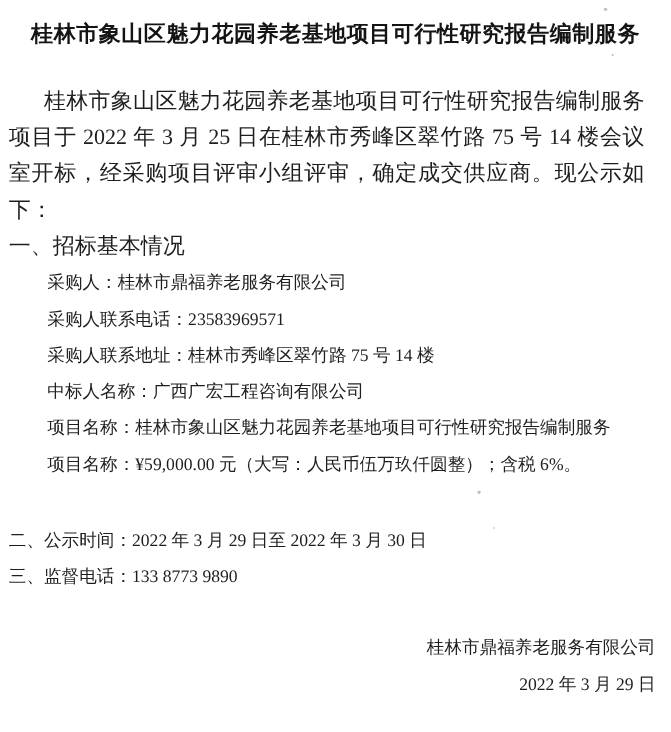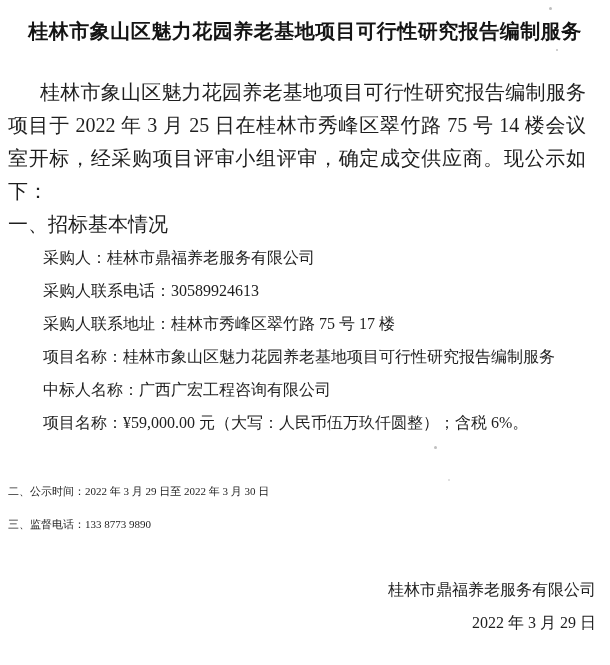--- a/index.html
+++ b/index.html
@@ -45,21 +45,21 @@
   }
   .items {
     margin: 0 20px 0 43px;
   }
   .item {
     font-size: 16px;
     line-height: 33px;
     white-space: nowrap;
   }
   .sec-line {
-    font-size: 11px;
+    font-size: 16px;
     line-height: 33px;
     margin-left: 8px;
     white-space: nowrap;
     font-family: Liberation Serif, serif;
   }
   .sec-line.publicity {
     margin-top: 36px;
   }
   .footer {
     margin: 32px 14px 0 0;
@@ -98,30 +98,30 @@
 
   <p class="intro">桂林市象山区魅力花园养老基地项目可行性研究报告编制服务项目于 2022 年 3 月 25 日在桂林市秀峰区翠竹路 75 号 14 楼会议室开标，经采购项目评审小组评审，确定成交供应商。现公示如下：</p>
 
   <div class="sec-heading">一、招标基本情况</div>
 
   <div class="items">
     <div class="item">
       <span>采购人：</span><span>桂林市鼎福养老服务有限公司</span>
     </div>
     <div class="item">
-      <span>采购人联系电话：</span><span>30589924613</span>
+      <span>采购人联系电话：</span><span>23583969571</span>
     </div>
     <div class="item">
-      <span>采购人联系地址：</span><span>桂林市秀峰区翠竹路 75 号 17 楼</span>
+      <span>采购人联系地址：</span><span>桂林市秀峰区翠竹路 75 号 14 楼</span>
+    </div>
+    <div class="item">
+      <span>中标人名称：</span><span>广西广宏工程咨询有限公司</span>
     </div>
     <div class="item">
       <span>项目名称：</span><span>桂林市象山区魅力花园养老基地项目可行性研究报告编制服务</span>
-    </div>
-    <div class="item">
-      <span>中标人名称：</span><span>广西广宏工程咨询有限公司</span>
     </div>
     <div class="item">
       <span>项目名称：</span><span>¥59,000.00 元（大写：人民币伍万玖仟圆整）；含税 6%。</span>
     </div>
   </div>
 
   <div class="sec-line publicity">
     <span>二、公示时间：</span><span>2022 年 3 月 29 日至 2022 年 3 月 30 日</span>
   </div>
 

